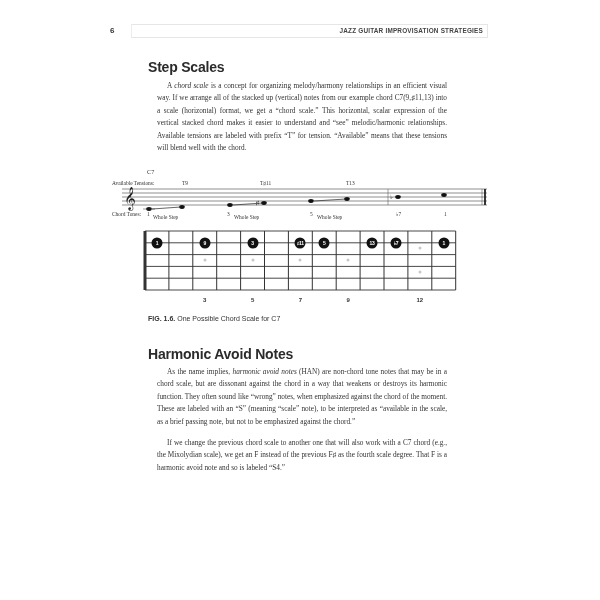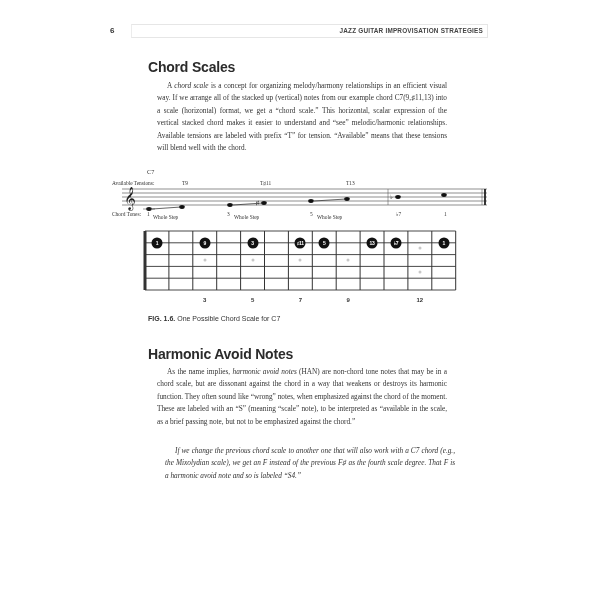--- a/index.html
+++ b/index.html
@@ -20,21 +20,21 @@
   .inlay { position: absolute; width: 3px; height: 3px; border-radius: 50%; background: #c8c8c8; transform: translate(-50%, -50%); }
 </style>
 </head>
 <body>
 
 <div class="page-num">6</div>
 <div class="running-head">
   <span>JAZZ GUITAR IMPROVISATION STRATEGIES</span>
 </div>
 
-<h2 style="left:148px; top:59px;">Chord Scales</h2>
+<h2 style="left:148px; top:59px;">Step Scales</h2>
 <p class="para indent" style="top:80px; margin:0;"><span>A </span><i>chord scale</i><span> is a concept for organizing melody/harmony relationships in an efficient visual way. If we arrange all of the stacked up (vertical) notes from our example chord C7(9,♯11,13) into a scale (horizontal) format, we get a “chord scale.” This horizontal, scalar expression of the vertical stacked chord makes it easier to understand and “see” melodic/harmonic relationships. Available tensions are labeled with prefix “T” for tension. “Available” means that these tensions will blend well with the chord.</span></p>
 
 <div class="staff-wrap">
   <div class="tiny" style="left:147px; top:168px; font-size:6.2px;">C7</div>
   <div class="tiny" style="left:112px; top:180px;">Available Tensions:</div>
   <div class="tiny" style="left:112px; top:211px;">Chord Tones:</div>
   <div id="tension-labels">
       <div class="tiny" style="left: 182px; top: 180px;">T9</div>
       <div class="tiny" style="left: 260px; top: 180px;">T♯11</div>
       <div class="tiny" style="left: 346px; top: 180px;">T13</div>
@@ -131,13 +131,13 @@
       <div class="fret-num" style="left: 300.35px;">7</div>
       <div class="fret-num" style="left: 348.15px;">9</div>
       <div class="fret-num" style="left: 419.85px;">12</div>
     </div>
 </div>
 
 <div class="fig-caption"><b>FIG. 1.6.</b> <span>One Possible Chord Scale for C7</span></div>
 
 <h2 style="left:148px; top:346px;">Harmonic Avoid Notes</h2>
 <p class="para indent" style="top:366px; margin:0;"><span>As the name implies, </span><i>harmonic avoid notes</i><span> (HAN) are non-chord tone notes that may be in a chord scale, but are dissonant against the chord in a way that weakens or destroys its harmonic function. They often sound like “wrong” notes, when emphasized against the chord of the moment. These are labeled with an “S” (meaning “scale” note), to be interpreted as “available in the scale, as a brief passing note, but not to be emphasized against the chord.”</span></p>
-<p class="para indent" style="top:437px; margin:8px;font-style:italic;">If we change the previous chord scale to another one that will also work with a C7 chord (e.g., the Mixolydian scale), we get an F instead of the previous F♯ as the fourth scale degree. That F is a harmonic avoid note and so is labeled “S4.”</p>
+<p class="para indent" style="top:437px; margin:0;">If we change the previous chord scale to another one that will also work with a C7 chord (e.g., the Mixolydian scale), we get an F instead of the previous F♯ as the fourth scale degree. That F is a harmonic avoid note and so is labeled “S4.”</p>
 
 </body></html>

